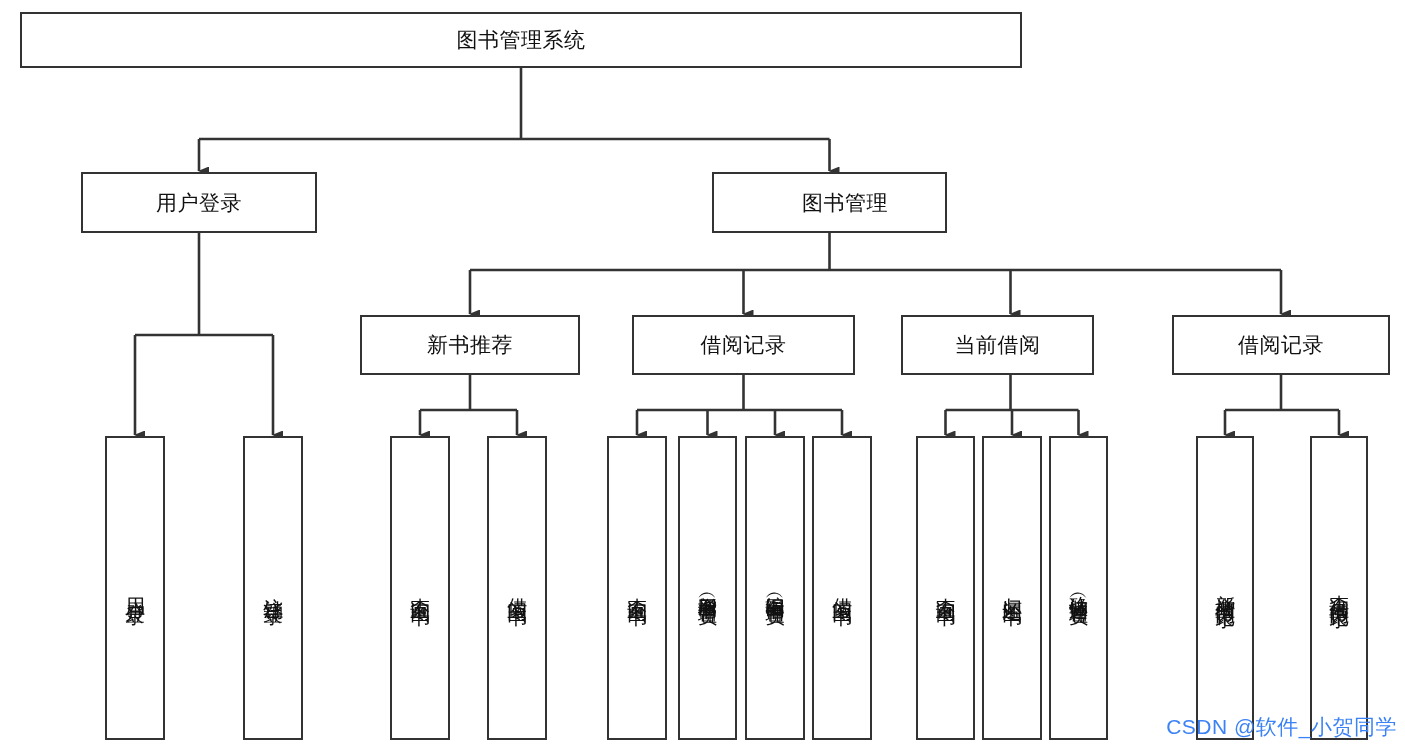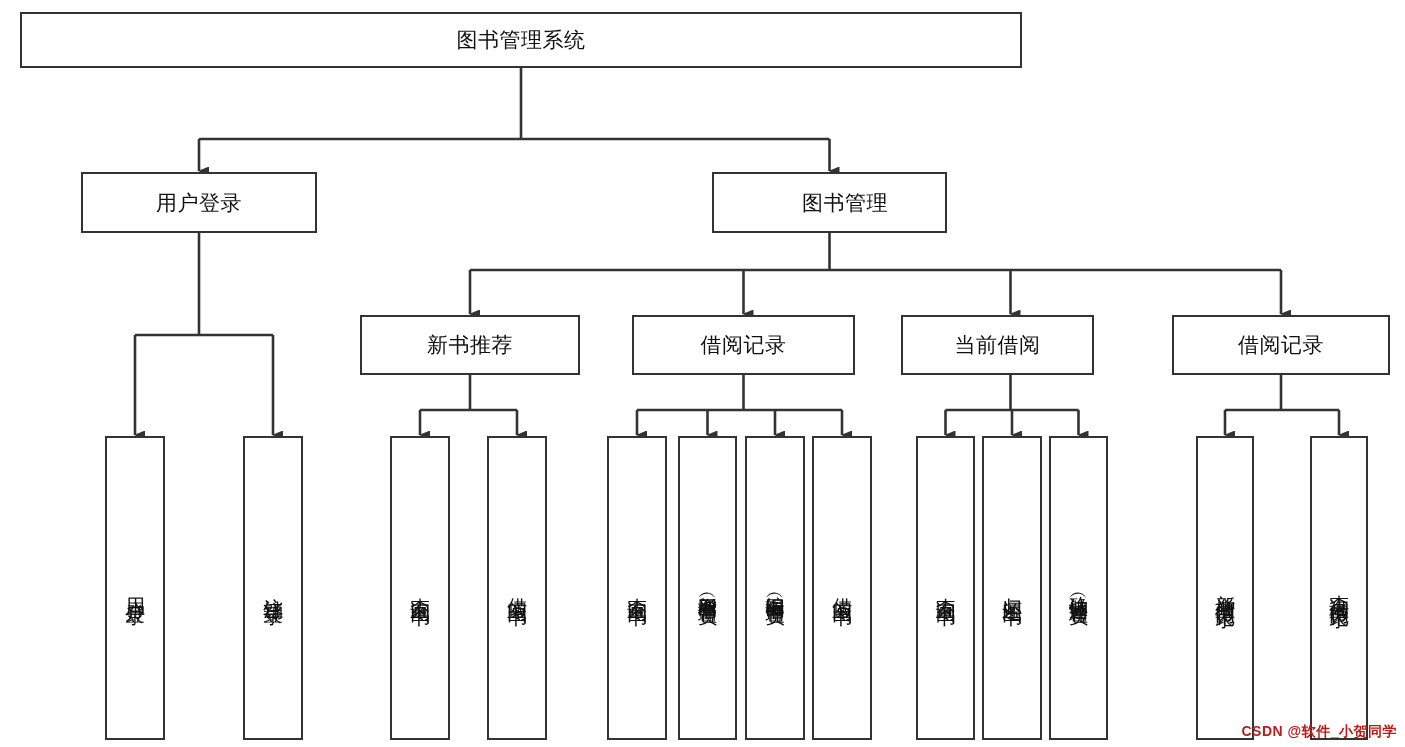--- a/index.html
+++ b/index.html
@@ -55,26 +55,25 @@
     text-align: center;
   }
   .node.vert.tight .node-label {
     font-size: 19px;
     letter-spacing: 1.5px;
   }
   #watermark {
     position: absolute;
     right: 8px;
     bottom: 6px;
-    font-size: 14px;
-    color: #b91c1c;
+    font-size: 21px;
+    color: #3b82f6;
     letter-spacing: 0.5px;
     white-space: nowrap;
     user-select: none;
-    font-weight: bold;
   }
 </style>
 </head>
 <body>
 
 <div id="stage">
 
   <svg id="wires" viewBox="0 0 1405 747" width="1405" height="747" xmlns="http://www.w3.org/2000/svg">
     <defs>
       <marker id="arrowhead" markerWidth="9" markerHeight="11" refX="4.5" refY="10" orient="auto" markerUnits="userSpaceOnUse">

